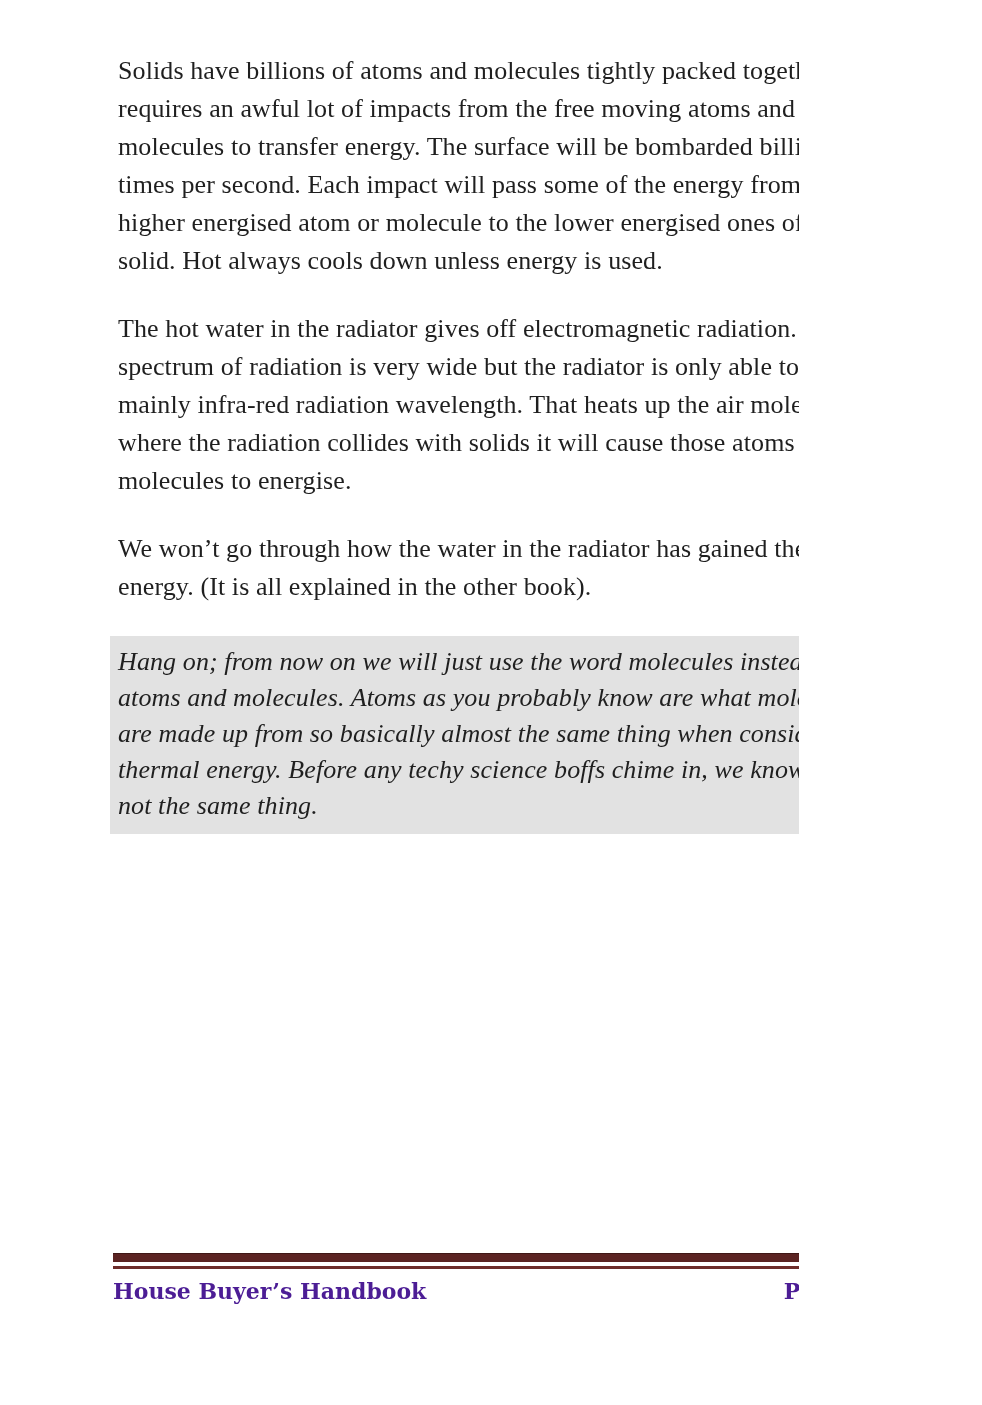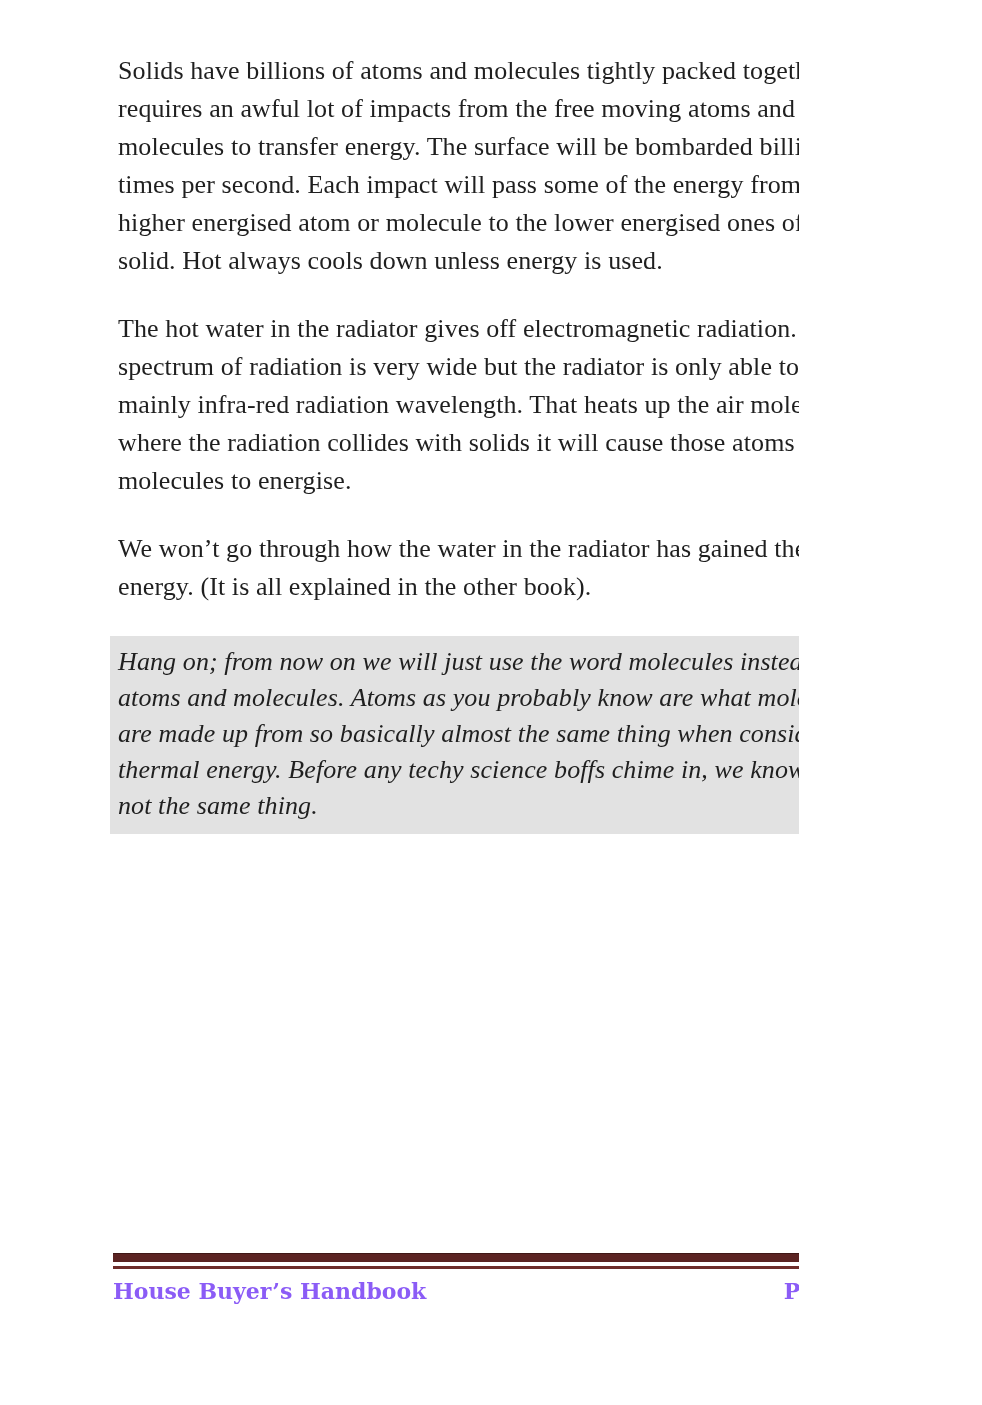--- a/index.html
+++ b/index.html
@@ -58,21 +58,21 @@
     background: #6d2c2a;
   }
   .footer-row {
     display: flex;
     justify-content: space-between;
     align-items: baseline;
     margin-top: 9px;
     font-family: "DejaVu Serif", serif;
     font-weight: bold;
     font-size: 22px;
-    color: #8b5cf6;
+    color: #4c1d95;
   }
 </style>
 </head>
 <body>
 
 <div class="page">
 
   <div class="content">
     <p class="para">Solids have billions of atoms and molecules tightly packed together. It requires an awful lot of impacts from the free moving atoms and molecules to transfer energy. The surface will be bombarded billions of times per second. Each impact will pass some of the energy from the higher energised atom or molecule to the lower energised ones of the solid. Hot always cools down unless energy is used.</p>
 

